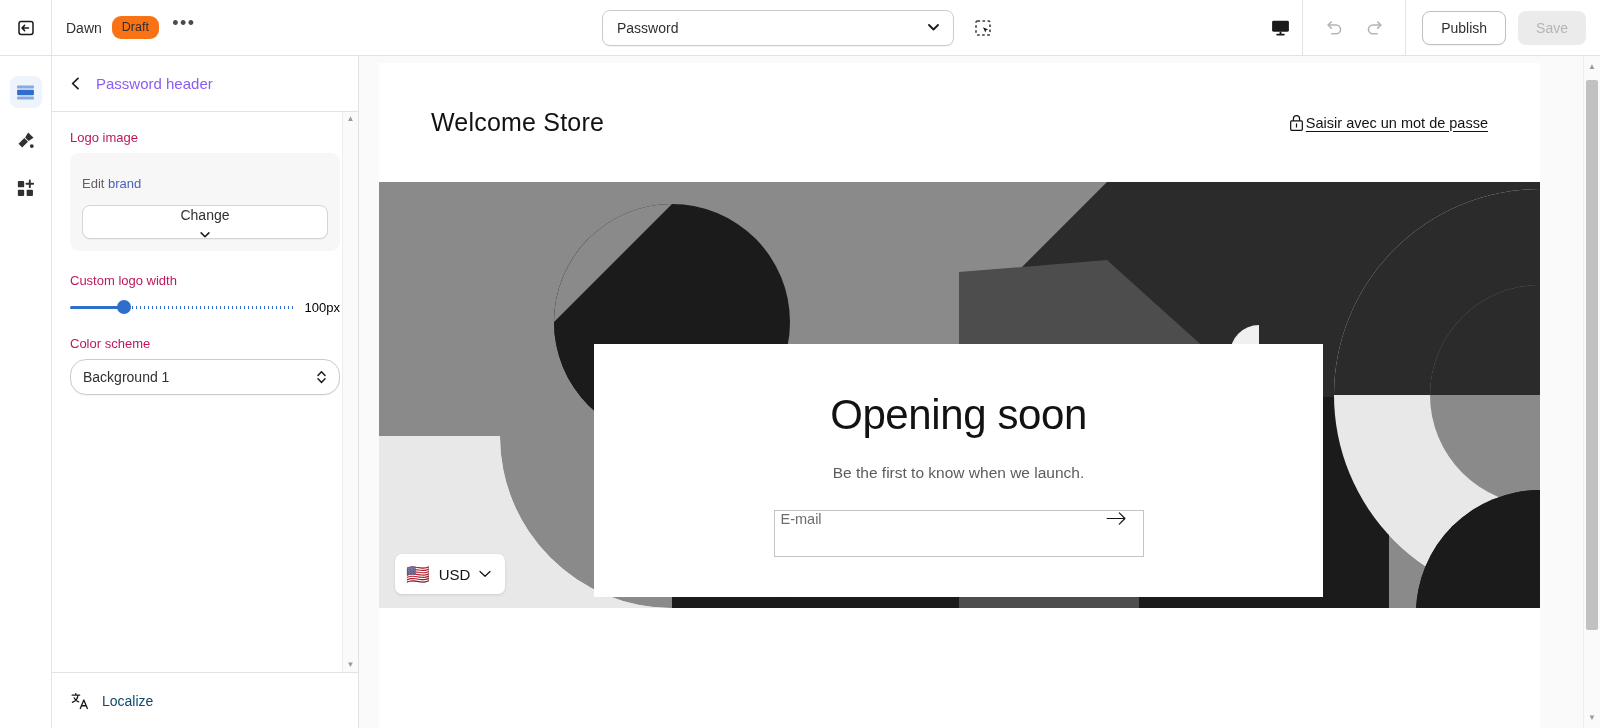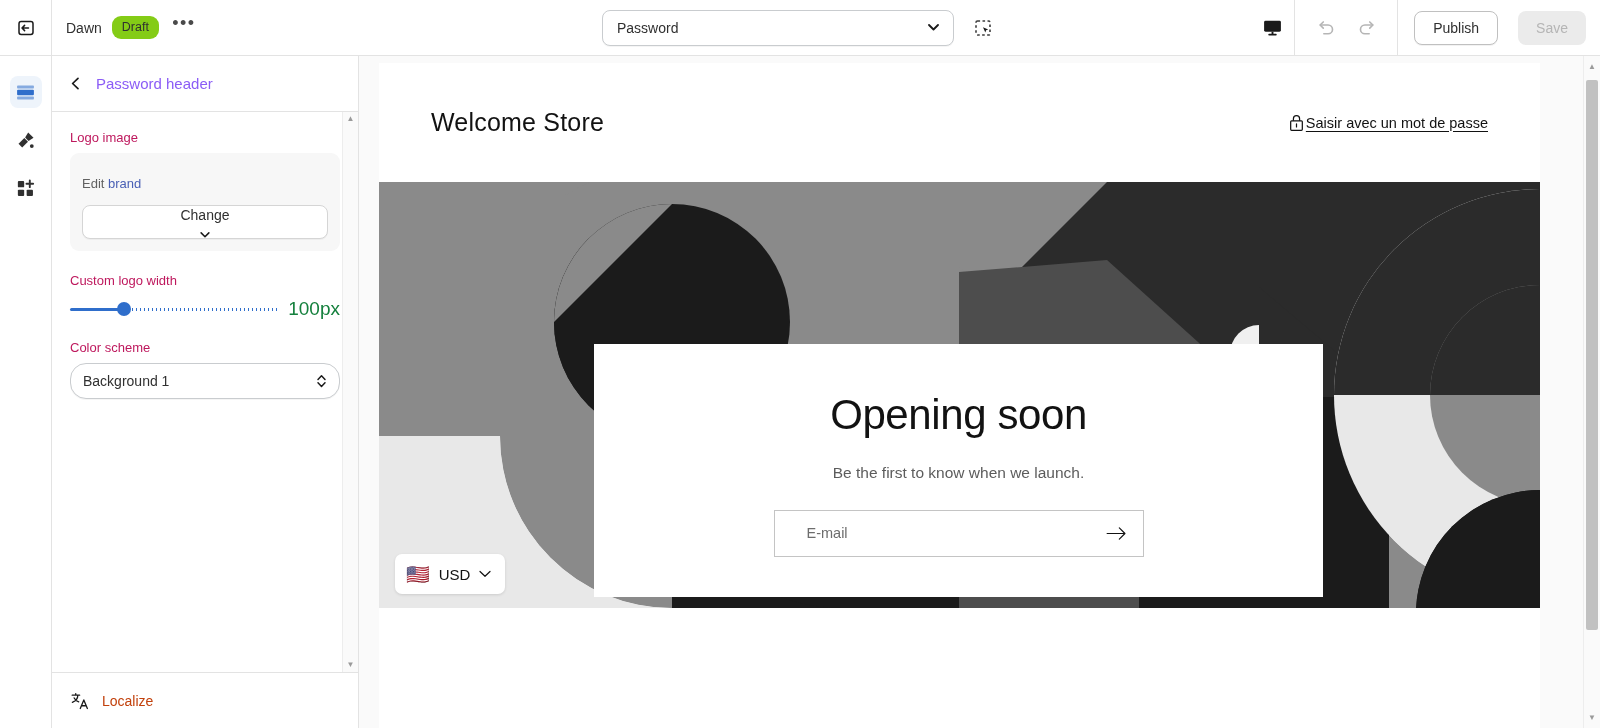--- a/index.html
+++ b/index.html
@@ -15,21 +15,21 @@
     height: 56px; min-height: 56px; display: flex; align-items: center;
     background: #fff; border-bottom: 1px solid #e3e3e3; position: relative;
   }
   .tb-exit {
     width: 52px; height: 56px; display: flex; align-items: center; justify-content: center;
     border-right: 1px solid #e3e3e3; cursor: pointer;
   }
   .tb-left { display: flex; align-items: center; gap: 10px; padding-left: 14px; }
   .tb-theme-name { font-size: 14px; color: #303030; }
   .tb-badge {
-    background: #84cc16; color: #303030; font-size: 12.5px;
+    background: #f97316; color: #303030; font-size: 12.5px;
     padding: 3px 10px; border-radius: 9px; line-height: 1.35;
   }
   .tb-more {
     width: 30px; height: 30px; display: flex; align-items: center; justify-content: center;
     border-radius: 7px; cursor: pointer; color: #4a4a4a; font-size: 18px; letter-spacing: 1.5px;
     padding-bottom: 8px;
   }
   .tb-center {
     position: absolute; left: 50%; transform: translateX(-50%);
     display: flex; align-items: center; gap: 14px;
@@ -52,21 +52,21 @@
     display: flex; align-items: center; gap: 10px; height: 56px;
     padding: 0 16px; border-right: 1px solid #e3e3e3; margin-right: 16px;
   }
   .tb-iconbtn { width: 30px; height: 30px; display: flex; align-items: center; justify-content: center; cursor: pointer; }
   .btn-publish {
     height: 34px; padding: 0 18px; border: 1px solid #c0c0c0; border-radius: 8px;
     background: #fff; font-size: 14px; color: #303030; cursor: pointer;
     box-shadow: 0 1px 0 rgba(0,0,0,.05); display: flex; align-items: center;
   }
   .btn-save {
-    height: 34px; padding: 0 18px; border: none; border-radius: 8px; margin-left: 20px;
+    height: 34px; padding: 0 18px; border: none; border-radius: 8px; margin-left: 12px;
     background: #ebebeb; font-size: 14px; color: #b5b5b5; cursor: default;
     display: flex; align-items: center;
   }
 
   
   .body { flex: 1; display: flex; min-height: 0; }
 
   
   .rail {
     width: 52px; min-width: 52px; background: #fff; border-right: 1px solid #e3e3e3;
@@ -112,35 +112,35 @@
   .slider-wrap { position: relative; flex: 1; height: 18px; display: flex; align-items: center; cursor: pointer; }
   .slider-fill { position: absolute; left: 0; top: 8px; height: 3px; background: #2f6ecb; border-radius: 2px; }
   .slider-rest {
     position: absolute; top: 8px; height: 3px; right: 0;
     background-image: repeating-linear-gradient(to right, #2f6ecb 0 1px, transparent 1px 4px);
   }
   .slider-thumb {
     position: absolute; width: 14px; height: 14px; background: #2f6ecb;
     border-radius: 50%; top: 2px;
   }
-  .slider-value { font-size: 19px; color: #15803d; white-space: nowrap; }
+  .slider-value { font-size: 13px; color: #000000; white-space: nowrap; }
 
   .scheme-group { margin-top: 20px; }
   .scheme-select {
     margin-top: 8px; width: 100%; height: 36px; border: 1px solid #c9cccf; border-radius: 16px;
     background: #fff; display: flex; align-items: center; justify-content: space-between;
     padding: 0 12px; cursor: pointer; box-shadow: 0 1px 0 rgba(0,0,0,.04);
   }
   .scheme-label { font-size: 14px; color: #303030; }
 
   .sb-footer {
     height: 56px; min-height: 56px; border-top: 1px solid #e3e3e3; display: flex;
     align-items: center; gap: 12px; padding: 0 18px; cursor: pointer;
   }
-  .sb-footer-label { font-size: 14px; color: #c2410c; }
+  .sb-footer-label { font-size: 14px; color: #0c4a6e; }
 
   
   .sb-scroll {
     position: absolute; right: 0; top: 56px; bottom: 56px; width: 16px;
     background: #fafafa; border-left: 1px solid #ededed;
     display: flex; flex-direction: column; align-items: center; justify-content: space-between;
     padding: 3px 0; cursor: pointer;
   }
   .sc-arrow { font-size: 8px; color: #9a9a9a; line-height: 1; z-index: 2; }
 
@@ -164,21 +164,21 @@
     position: absolute; left: 215px; top: 162px; width: 729px; height: 253px;
     background: #fff; display: flex; flex-direction: column; align-items: center;
     justify-content: center; padding-top: 8px;
   }
   .pv-card-title {
     font-size: 42px; color: #121212; font-weight: 400; letter-spacing: -.4px; line-height: 1.1;
   }
   .pv-card-sub { font-size: 15.5px; color: #5c5c5c; margin-top: 25px; }
   .pv-form {
     margin-top: 28px; width: 370px; height: 47px; border: 1px solid #c4c4c4;
-    display: flex; align-items: center; justify-content: space-between; padding: 0 16px 0 32px;
+    display: flex; align-items: flex-start; justify-content: space-between; padding: 0 16px 0 6px;
   }
   .pv-form-ph { font-size: 14.5px; color: #6d6d6d; }
   .pv-arrowbtn { display: flex; align-items: center; justify-content: center; cursor: pointer; }
   .pv-currency {
     position: absolute; left: 16px; bottom: 14px; background: #fff; border-radius: 7px;
     height: 40px; display: flex; align-items: center; gap: 9px; padding: 0 14px 0 11px;
     box-shadow: 0 1px 3px rgba(0,0,0,.12); cursor: pointer;
   }
   .pv-cur-flag { font-size: 19px; line-height: 1; }
   .pv-cur-code { font-size: 15px; color: #121212; }

